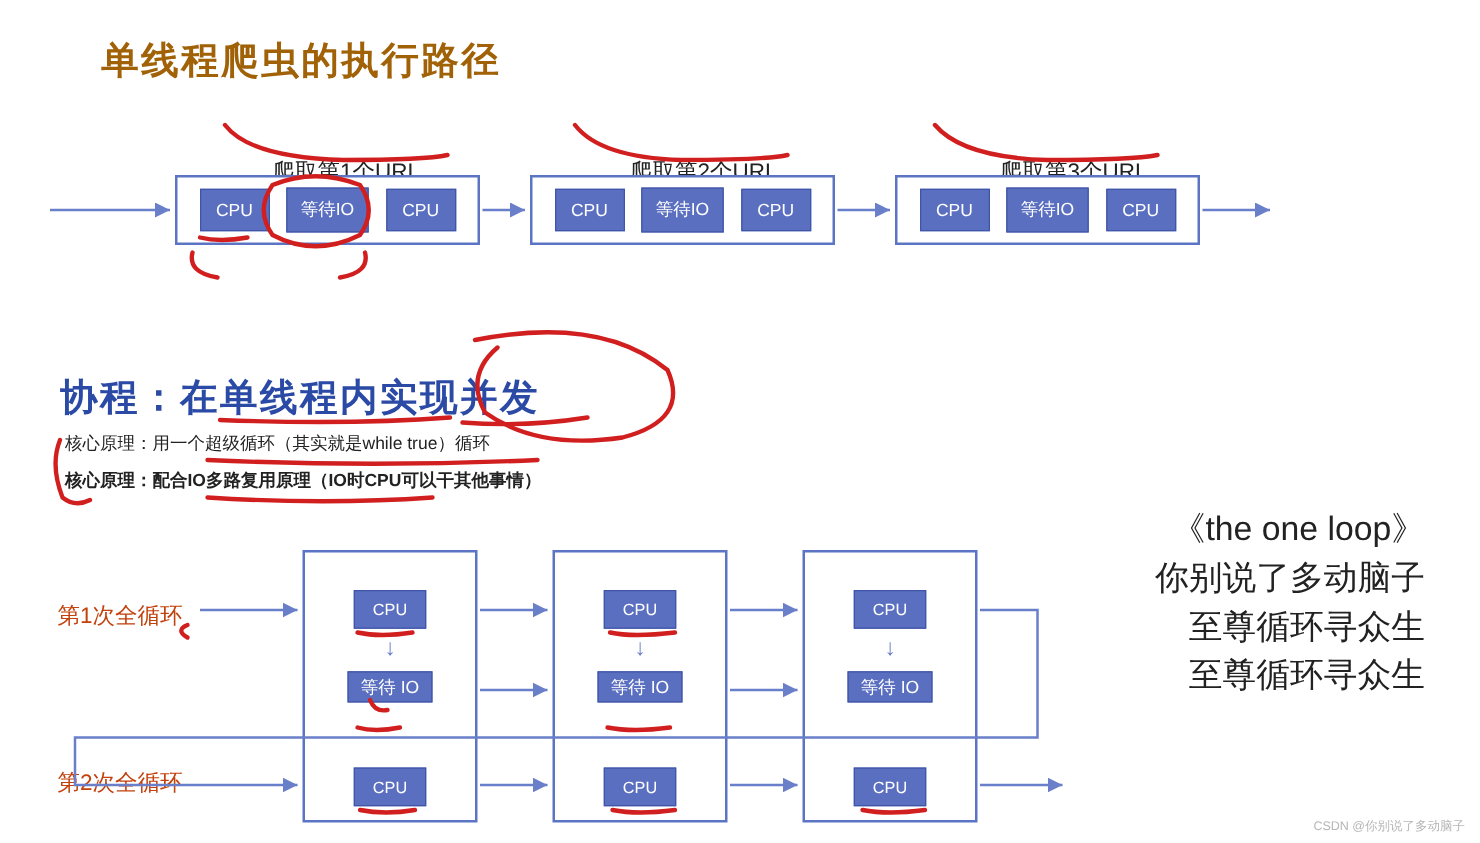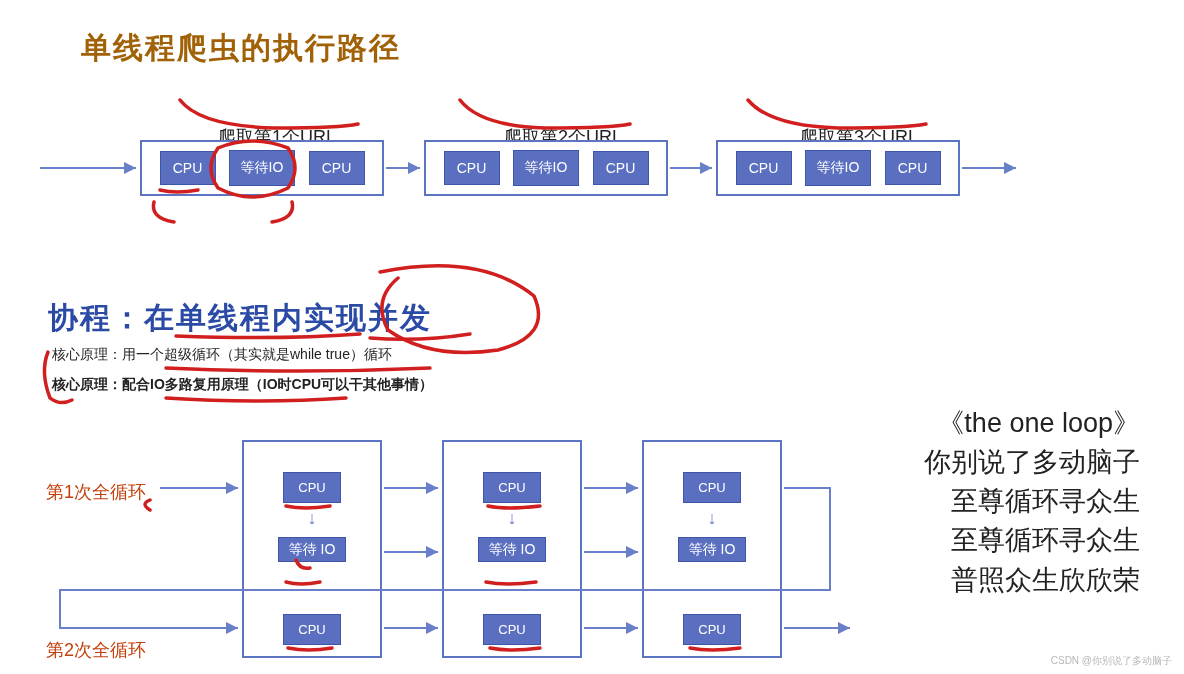--- a/index.html
+++ b/index.html
@@ -85,21 +85,21 @@
   }
   .subtitle-1 { top: 346px; }
   .subtitle-2 { top: 376px; font-weight: bold; }
 
   .loop-label {
     position: absolute;
     font-size: 18px;
     color: #c2410c;
   }
   .loop-lbl-1 { left: 46px; top: 480px; }
-  .loop-lbl-2 { left: 46px; top: 638px; }
+  .loop-lbl-2 { left: 46px; top: 614px; }
 
   .loop-col {
     position: absolute;
     top: 440px;
     width: 140px;
     height: 218px;
     border: 2px solid #5b74c4;
     background: #fff;
   }
   .loop-col-1 { left: 242px; }
@@ -246,21 +246,20 @@
   <line x1="354" y1="188" x2="408" y2="188" stroke="#6a7fc9" stroke-width="2" marker-end="url(#ah2)"></line>
   <line x1="554" y1="188" x2="608" y2="188" stroke="#6a7fc9" stroke-width="2" marker-end="url(#ah2)"></line>
   <line x1="754" y1="188" x2="820" y2="188" stroke="#6a7fc9" stroke-width="2" marker-end="url(#ah2)"></line>
 </svg>
 
 <div class="poem">
   <div>《the one loop》</div>
   <div>你别说了多动脑子</div>
   <div>至尊循环寻众生</div>
   <div>至尊循环寻众生</div>
-  <div>普照众生欣欣荣</div>
 </div>
 
 <div class="watermark">CSDN @你别说了多动脑子</div>
 
 <svg class="annot-layer" width="1184" height="674">
   <g stroke="#d11f1f" stroke-width="3.5" fill="none" stroke-linecap="round" stroke-linejoin="round">
 
     <path d="M180,100 Q200,126 275,128 Q340,128 358,124"></path>
 
     <path d="M460,100 Q480,126 545,128 Q612,128 630,124"></path>

